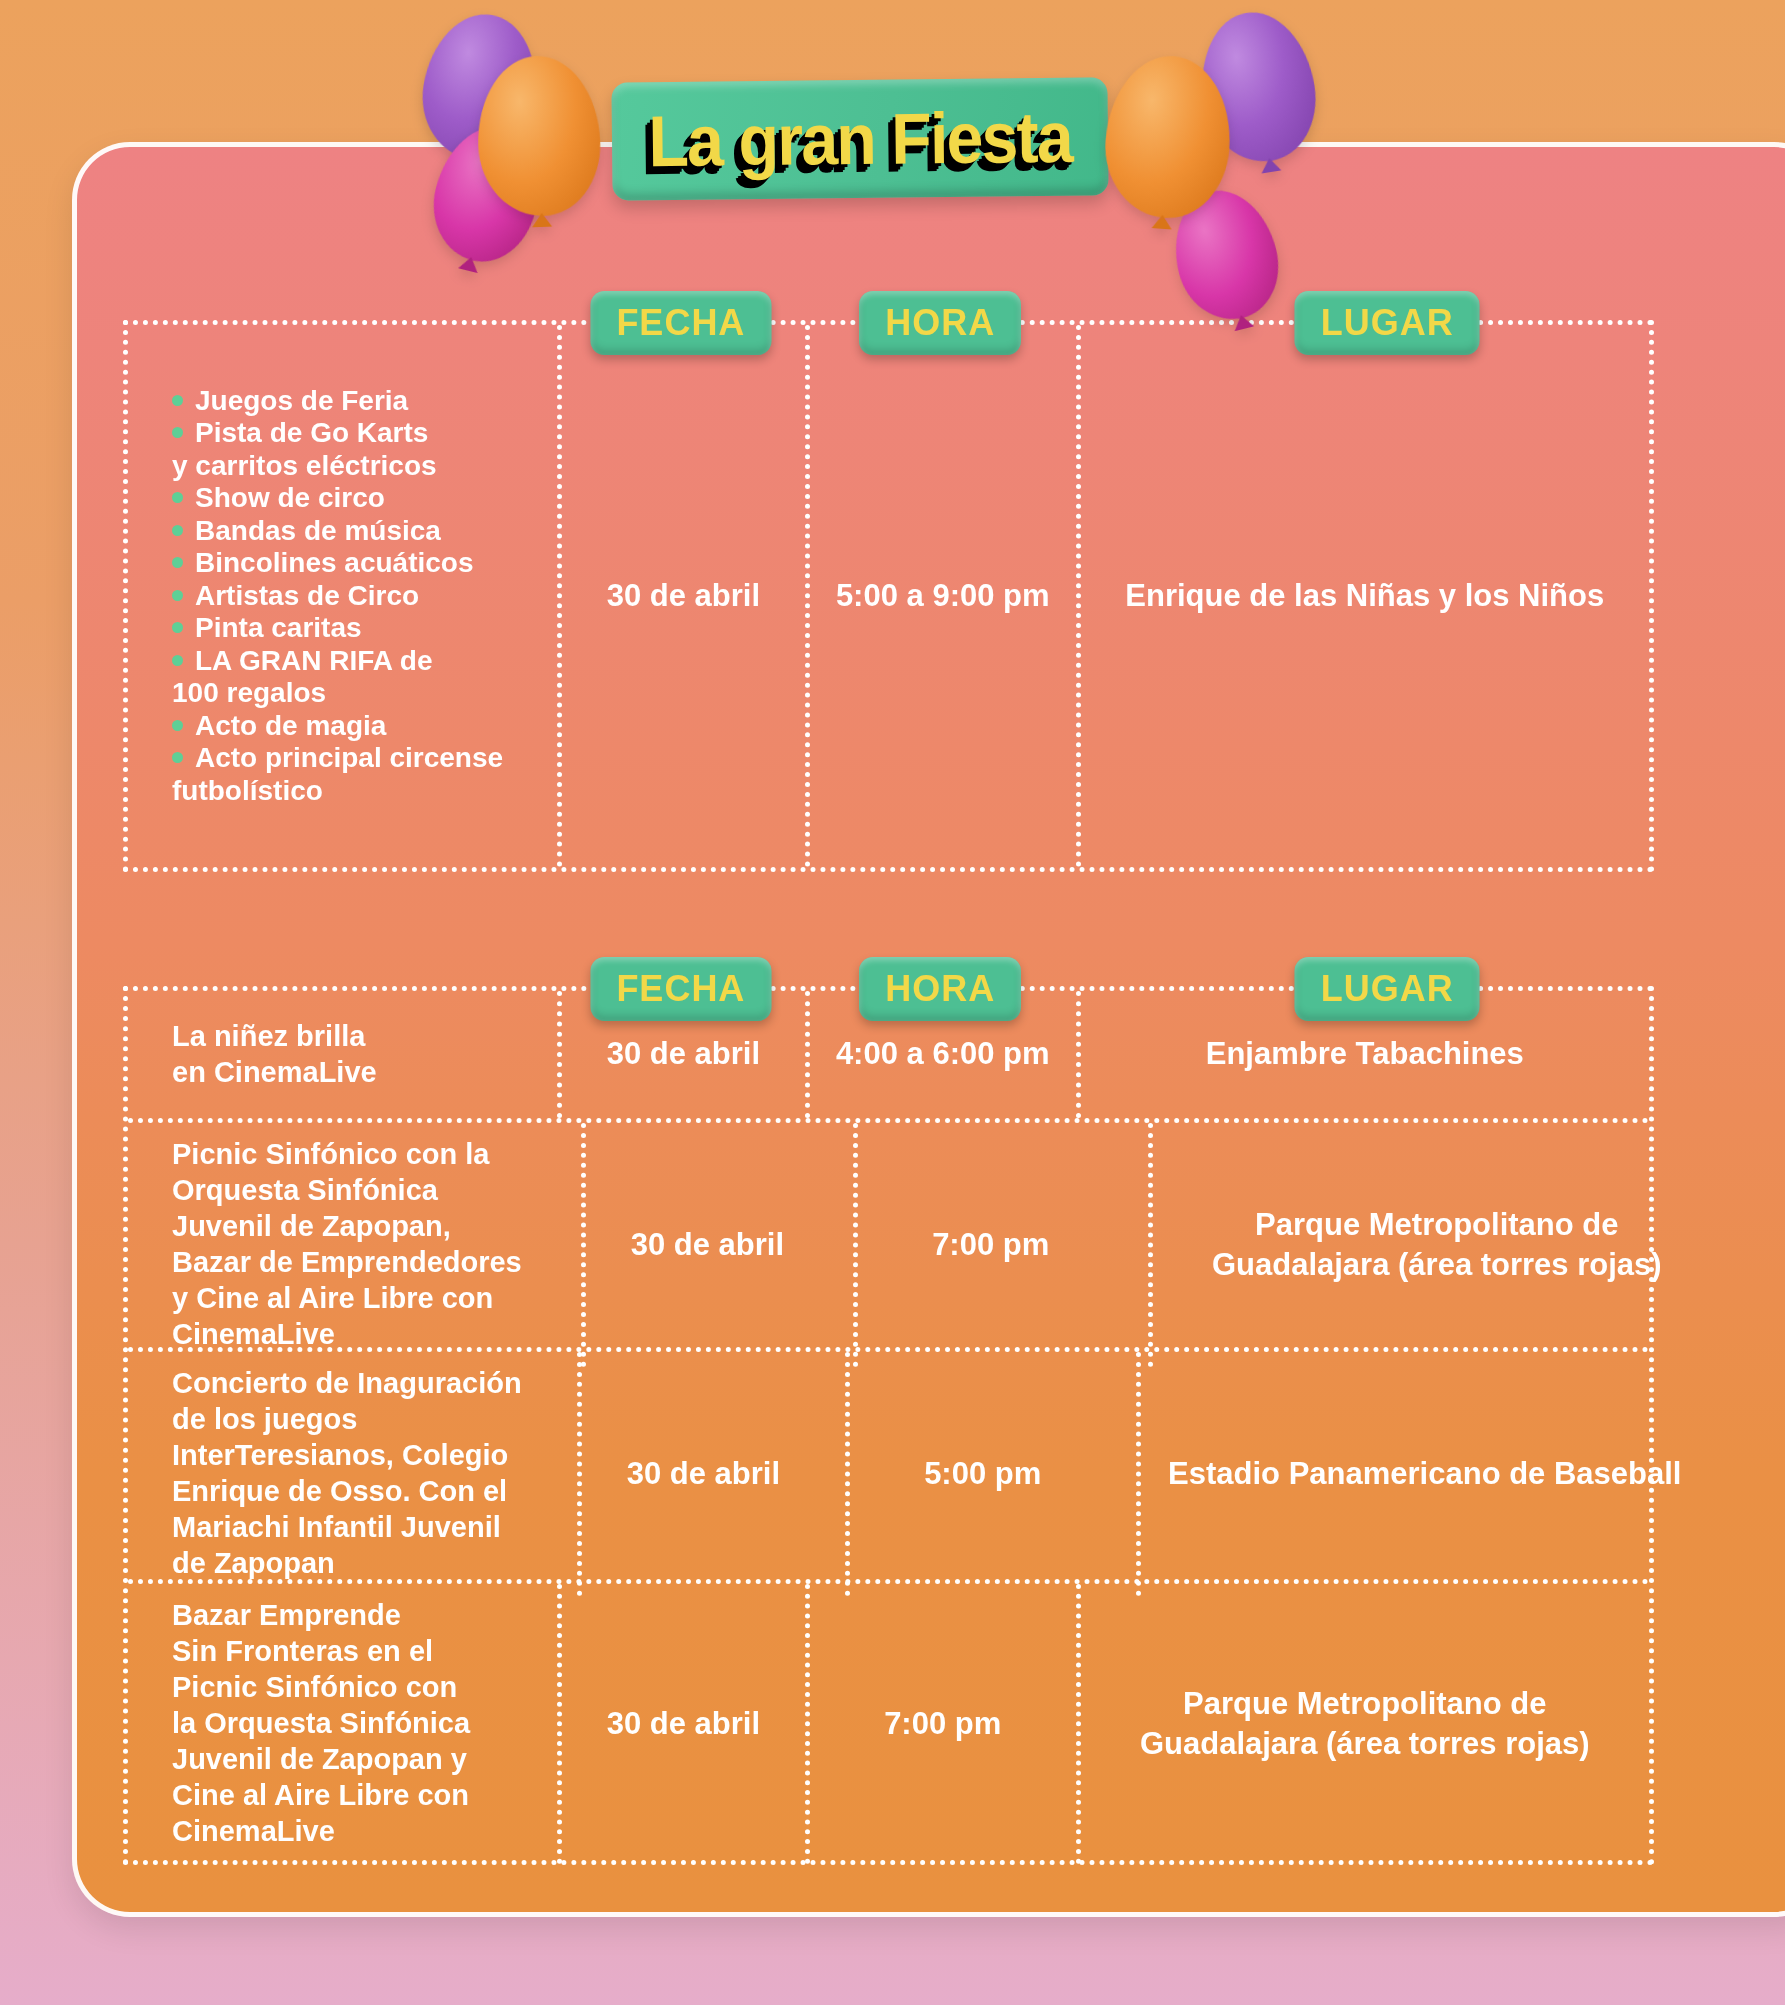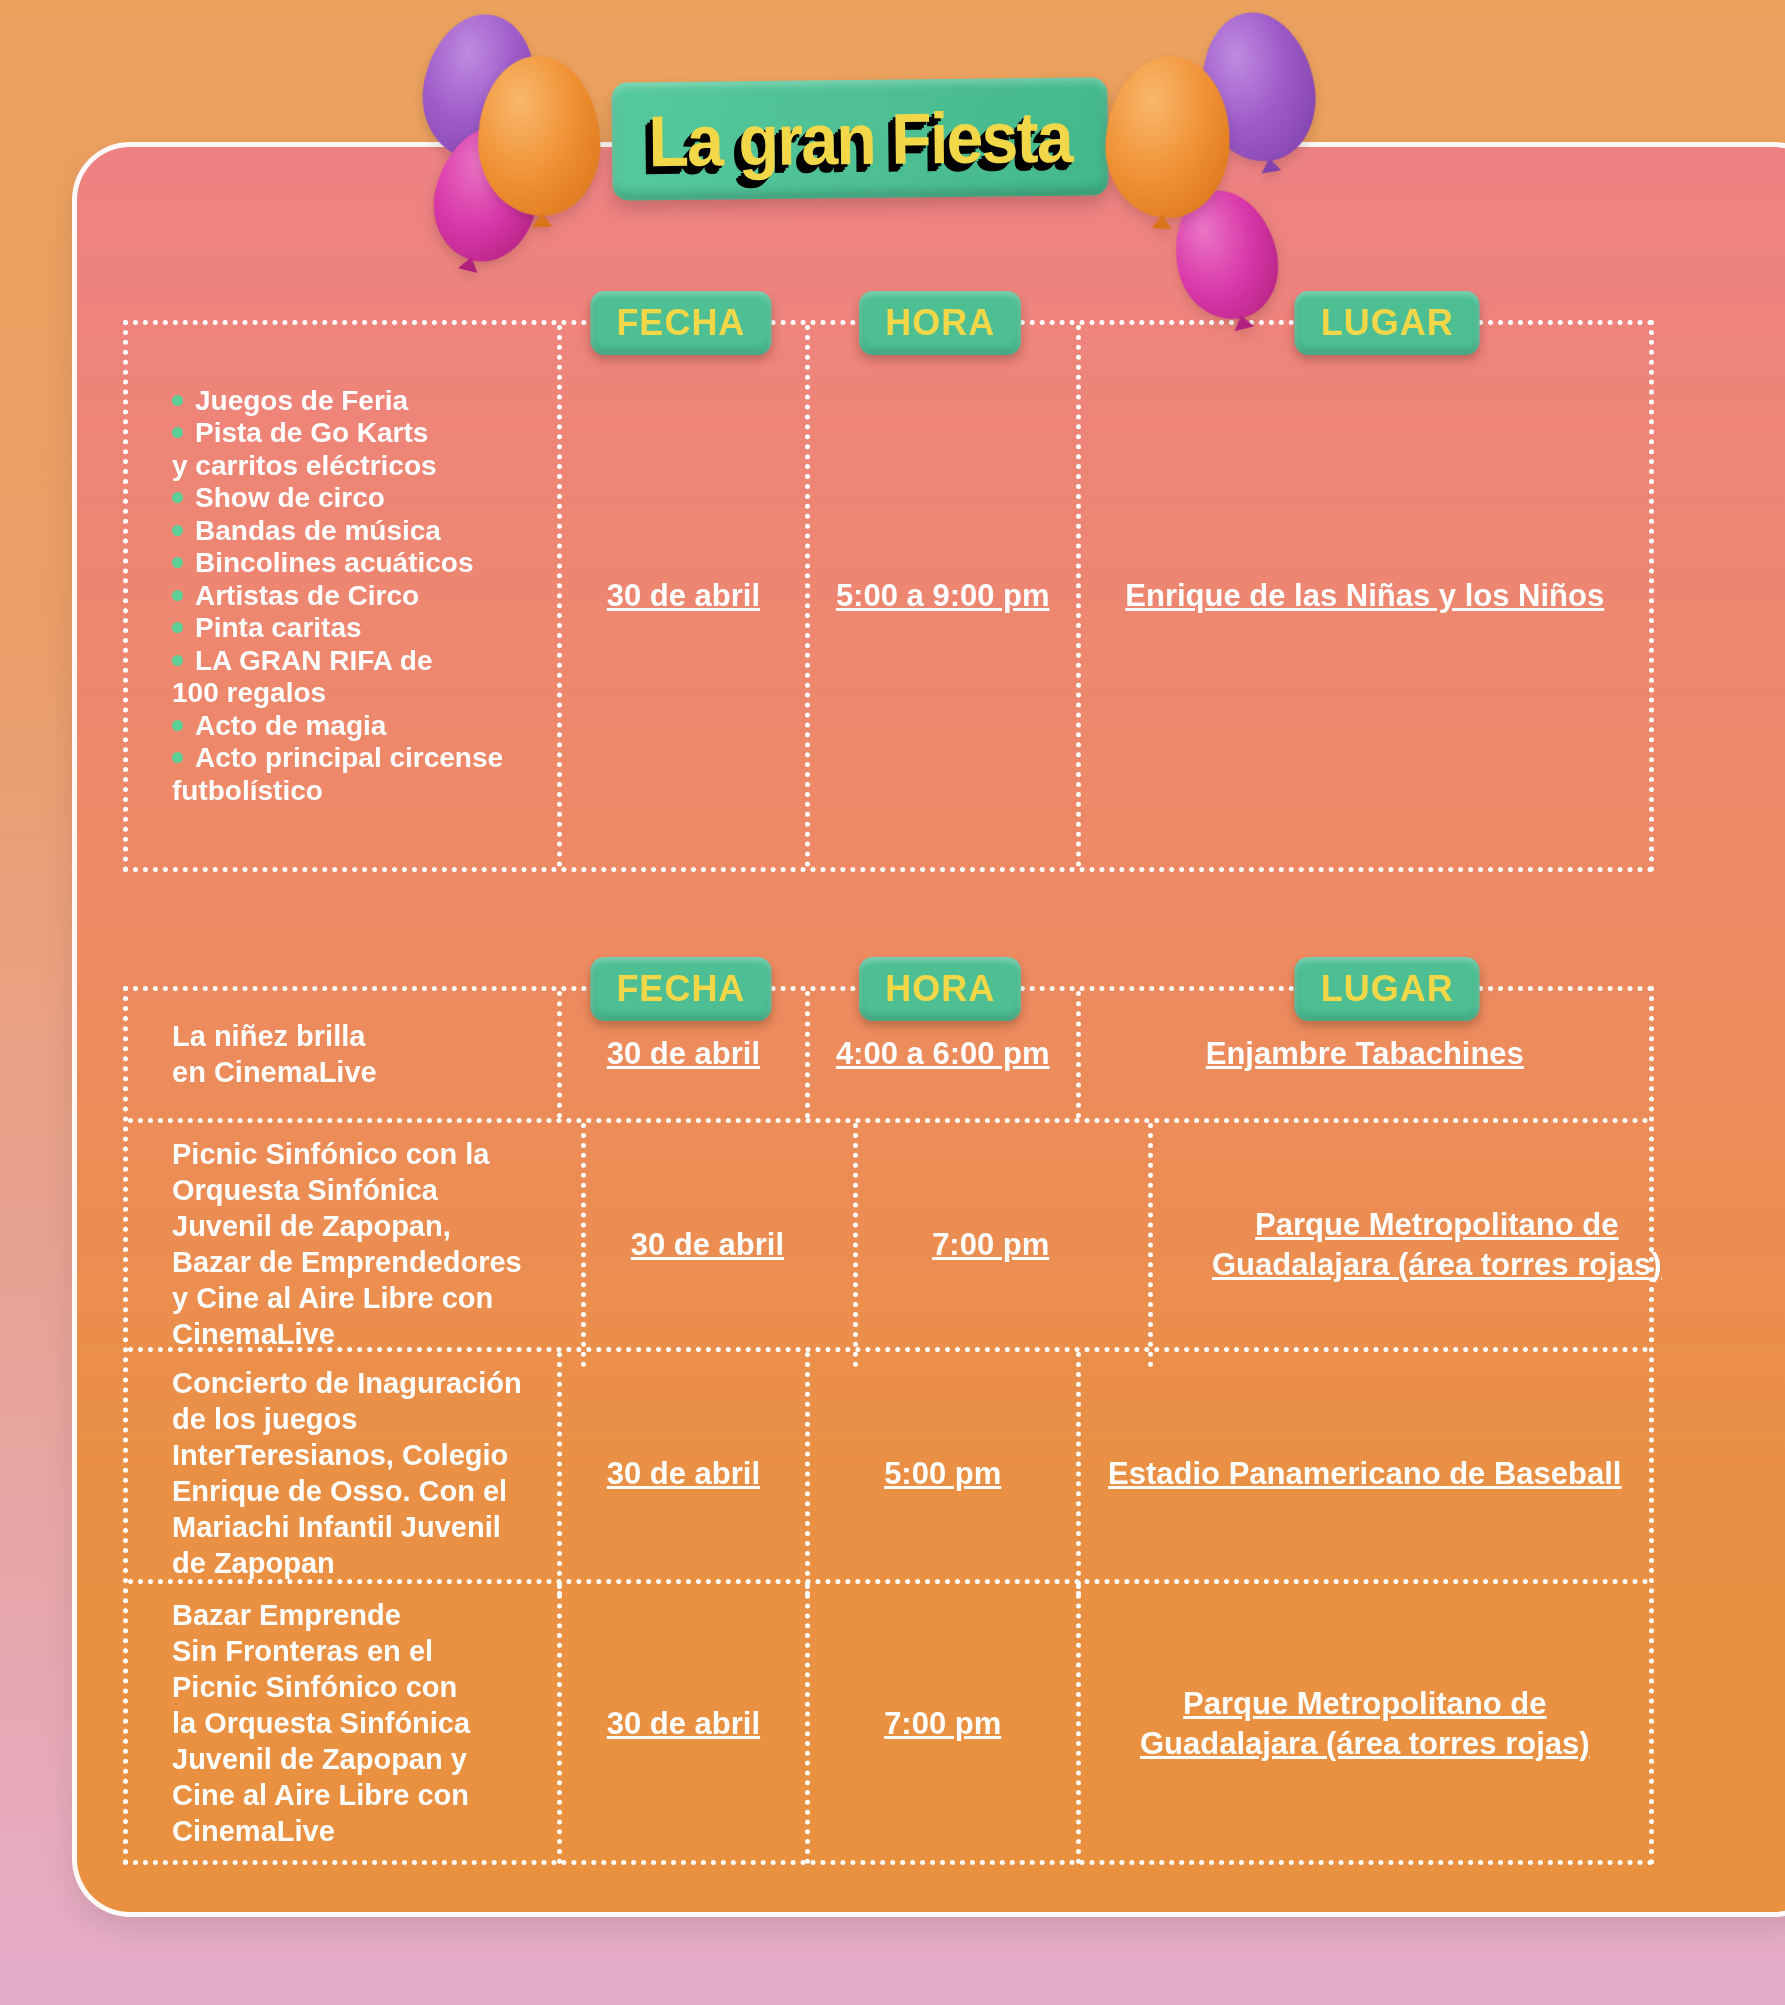--- a/index.html
+++ b/index.html
@@ -60,24 +60,24 @@
   
   .table {
     position:absolute; left:46px; width:1531px;
     border:5px dotted #fff;
   }
   #table1 { top:173px; height:552px; display:grid; grid-template-columns:28.2% 16.3% 17.8% 37.7%; }
   #table2 { top:839px; height:879px; }
 
   .row { display:grid; grid-template-columns:28.2% 16.3% 17.8% 37.7%; }
   .row + .row { border-top:5px dotted #fff; }
-  .r1 { height:127px; } .r2 { height:229px;gap:24px; } .r3 { height:232px; } .r4 { height:266px; }
+  .r1 { height:127px; } .r2 { height:229px;gap:24px; } .r3 { height:232px;gap:20px; } .r4 { height:266px; }
 
   .cell { display:flex; align-items:center; justify-content:center; color:#fff; }
-  .cell + .cell { border-left:5px dotted #fff;text-decoration:underline; }
+  .cell + .cell { border-left:5px dotted #fff; }
   .cell.desc { justify-content:flex-start; padding:14px 18px 14px 44px; }
 
   .val { font-size:31px; line-height:1.3; text-align:center; white-space:pre-line; }
   .desc-text { font-size:29px; line-height:1.24; white-space:pre-line; }
 
   .acts { font-size:28px; line-height:1.16; }
   .dot {
     display:inline-block; width:11px; height:11px; border-radius:50%;
     background:#5ecf96; margin-right:12px; vertical-align:4px;
   }

